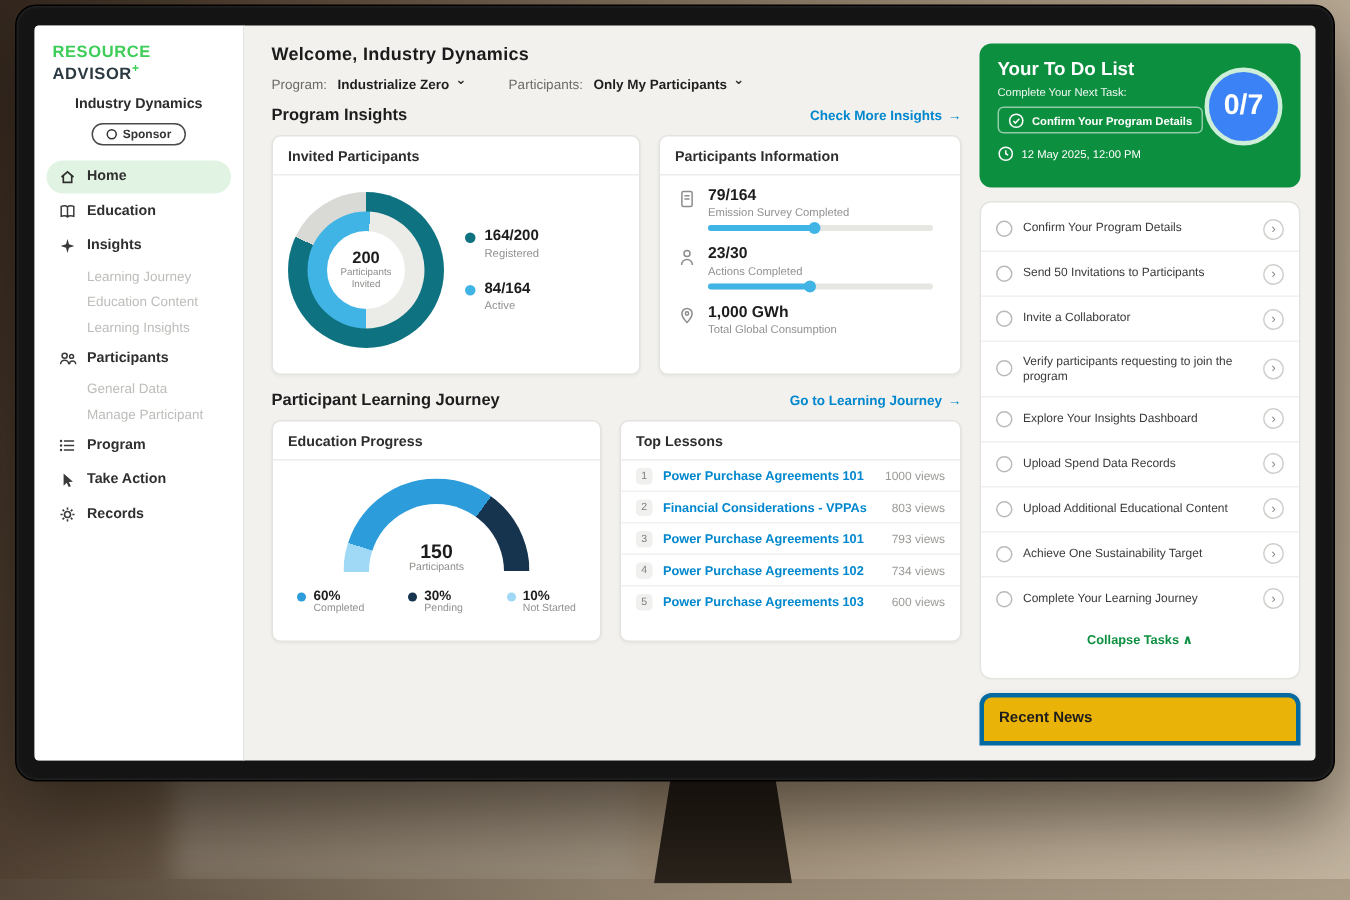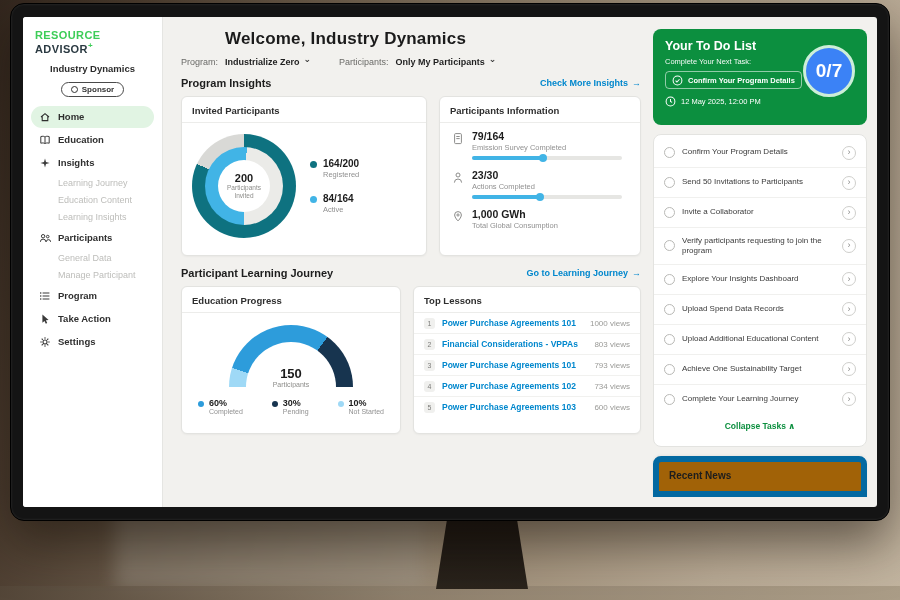--- a/index.html
+++ b/index.html
@@ -28,21 +28,21 @@
   .badge-dot { width:7px; height:7px; border:1.2px solid #333; border-radius:50%; display:inline-block; }
   .nav-item { display:flex; align-items:center; gap:7px; padding:5px 8px; margin:1px 0; border-radius:14px;
     font-size:9.5px; font-weight:bold; color:#2f2f2f; cursor:pointer; }
   .nav-item.active { background:#e1f4e3; }
   .nav-icon { width:12px; height:12px; flex:none; }
   .nav-icon svg { display:block; }
   .nav-sub { padding:3.5px 8px 3.5px 27px; font-size:9px; color:#bdbdba; font-weight:500; cursor:pointer; }
 
   
   .main { flex:1; padding:12px 12px 0 18px; overflow:hidden; }
-  .welcome { font-size:17px; font-weight:bold; color:#1b1b1b; letter-spacing:.2px;margin-left:44px; }
+  .welcome { font-size:12px; font-weight:bold; color:#1b1b1b; letter-spacing:.2px; }
   .filters { display:flex; align-items:center; gap:7px; margin:8px 0 10px; font-size:9px; }
   .flabel { color:#6b6b68; }
   .fvalue { font-weight:bold; color:#1f1f1f; display:inline-flex; align-items:flex-start; gap:4px; cursor:pointer; }
   .chev { font-size:9px; color:#333; line-height:4px; }
   .gap20 { width:14px; }
   .section-head { display:flex; align-items:center; justify-content:space-between; margin:6px 0 7px; }
   .section-head h2 { font-size:11px; font-weight:bold; color:#1d1d1d; }
   .sec-link { font-size:9px; font-weight:bold; color:#0087CD; text-decoration:none; cursor:pointer; display:inline-flex; gap:4px; align-items:center; }
   .cards-row { display:flex; gap:12px; }
   .card { background:#fff; border:1px solid #e3e3e0; border-radius:6px; box-shadow:0 1px 2px rgba(0,0,0,.04); }
@@ -110,21 +110,21 @@
   .todo-ring { position:absolute; right:12px; top:16px; width:52px; height:52px; border-radius:50%;
     background:#3b82f6; border:3px solid #CDEED8; display:flex; align-items:center; justify-content:center;
     font-size:19px; font-weight:bold; }
   .tasks-card { background:#fff; border:1px solid #e3e3e0; border-radius:8px; flex:1; display:flex; flex-direction:column; padding:3px 0; overflow:hidden; }
   .task-row { display:flex; align-items:center; gap:7px; padding:7.5px 10px; border-bottom:1px solid #f0f0ee; cursor:pointer; }
   .task-check { width:11px; height:11px; border:1.3px solid #b9b9b6; border-radius:50%; flex:none; cursor:pointer; }
   .task-label { flex:1; font-size:8px; font-weight:500; color:#3a3a3a; line-height:1.3; }
   .task-go { width:14px; height:14px; border:1px solid #cfcfcc; border-radius:50%; color:#8a8a88; font-size:9px;
     display:flex; align-items:center; justify-content:center; flex:none; cursor:pointer; padding-bottom:1px; }
   .collapse-row { text-align:center; padding:7px 0 5px; font-size:8.5px; font-weight:bold; color:#0C8F3F; cursor:pointer; }
-  .news-card { background:#a16207; border:6px solid #0369a1; border-radius:8px 8px 0 0; padding:8px 10px 10px; box-shadow:0 -1px 3px rgba(0,0,0,.05); }
+  .news-card { background:#eab308; border:3px solid #0369a1; border-radius:8px 8px 0 0; padding:8px 10px 10px; box-shadow:0 -1px 3px rgba(0,0,0,.05); }
   .news-title { font-size:10px; font-weight:bold; color:#1d1d1d; }
 </style>
 </head>
 <body>
 
 <div class="scene">
   <div class="paper"></div>
   <div class="desk"></div>
   <div class="stand"></div>
 
@@ -209,21 +209,21 @@
           </div>
           <div class="nav-item">
             <span class="nav-icon">
                 <svg viewBox="0 0 12 12" width="12" height="12">
                   <g fill="none" stroke="#3a3a3a" stroke-width="1.1">
                     <circle cx="6" cy="6" r="2"></circle>
                     <path d="M6 1.3V2.8 M6 9.2V10.7 M1.3 6H2.8 M9.2 6H10.7 M2.7 2.7 L3.8 3.8 M8.2 8.2 L9.3 9.3 M9.3 2.7 L8.2 3.8 M3.8 8.2 L2.7 9.3"></path>
                   </g>
                 </svg>
               </span>
-            <span class="nav-label">Settings</span>
+            <span class="nav-label">Records</span>
           </div>
         </nav>
       </aside>
 
       <main class="main">
         <h1 class="welcome">Welcome, Industry Dynamics</h1>
 
         <div class="filters">
           <span class="flabel">Program:</span>
           <span class="fvalue">

